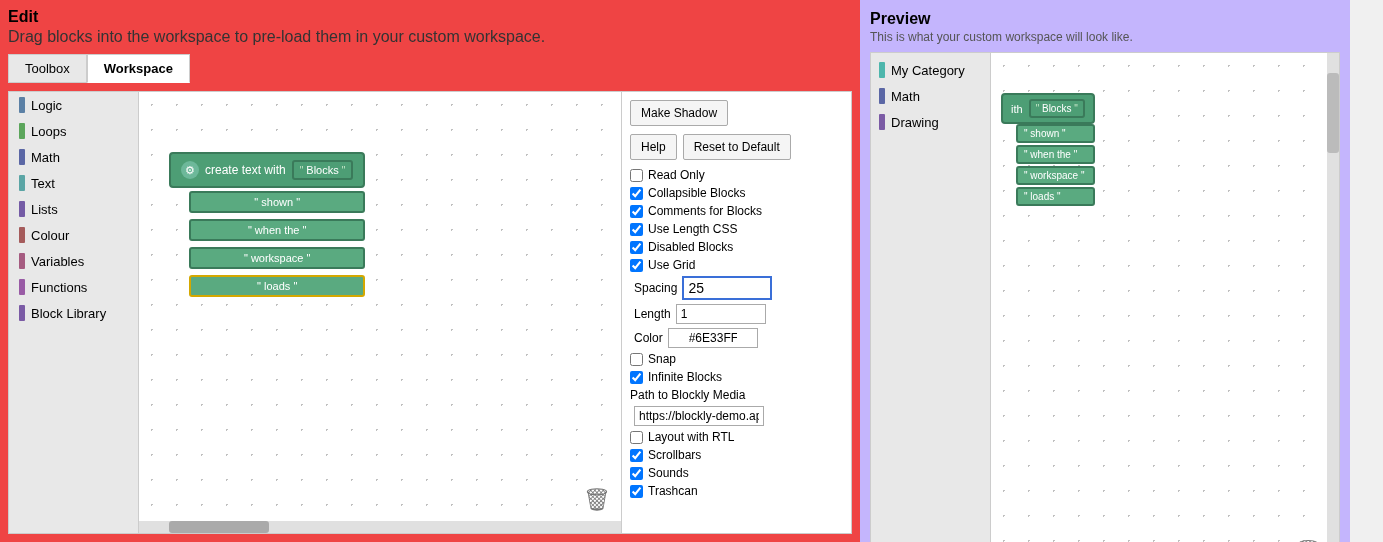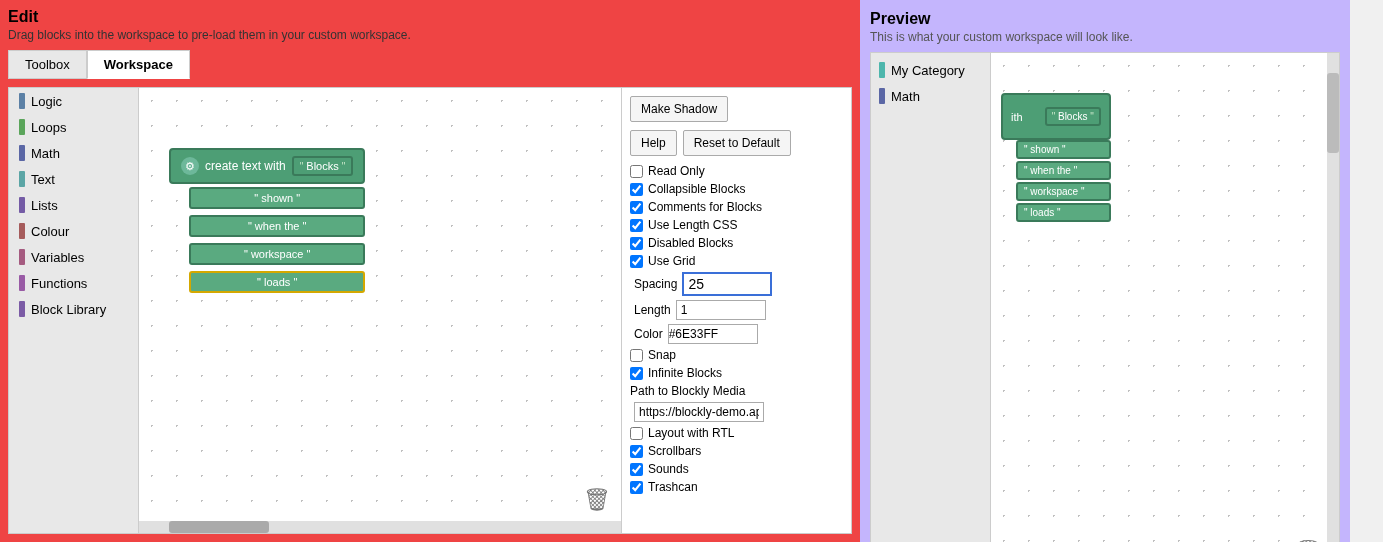--- a/index.html
+++ b/index.html
@@ -8,21 +8,21 @@
     
     #left-panel {
       width: 860px;
       display: flex;
       flex-direction: column;
       padding: 8px;
       background: #ef4444;
     }
 
     #edit-title { font-size: 16px; font-weight: bold; margin-bottom: 2px; }
-    #edit-subtitle { font-size: 12px; color: #333; margin-bottom: 8px; }
+    #edit-subtitle { font-size: 16px; color: #333; margin-bottom: 8px; }
 
     
     .tabs { display: flex; margin-bottom: 8px; }
     .tab {
       padding: 6px 16px;
       border: 1px solid #ccc;
       background: #e8e8e8;
       cursor: pointer;
       font-size: 13px;
     }
@@ -283,26 +283,26 @@
     
     .preview-block-container {
       position: absolute;
       top: 40px;
       left: 10px;
     }
     .p-block-main {
       background: #4d9e75;
       border: 2px solid #3a7a5a;
       border-radius: 4px;
-      padding: 12px 8px;
+      padding: 4px 8px;
       color: white;
       font-size: 11px;
       display: flex;
       align-items: center;
-      gap: 22px;
+      gap: 6px;
     }
     .p-string-block {
       background: #4d9e75;
       border: 2px solid #3a7a5a;
       border-radius: 3px;
       padding: 2px 5px;
       color: white;
       font-size: 10px;
       display: inline-flex;
       align-items: center;
@@ -432,21 +432,21 @@
           <div class="inline-input spinner">
             <span>Spacing</span>
             <input type="number" value="25" style="width: 90px; border: 2px solid rgb(58, 111, 216); padding: 2px 4px; font-size: 14px;">
           </div>
           <div class="inline-input">
             <span>Length</span>
             <input type="text" value="1" style="width: 90px; padding: 2px 4px; border: 1px solid rgb(170, 170, 170); font-size: 12px;">
           </div>
           <div class="inline-input">
             <span>Color</span>
-            <input type="text" value="#6E33FF" style="width: 90px; padding: 2px 0; border: 1px solid rgb(170, 170, 170); font-size: 12px;">
+            <input type="text" value="#6E33FF" style="width: 90px; padding: 2px 20px; border: 1px solid rgb(170, 170, 170); font-size: 12px;">
           </div>
           <div class="option-row">
             <input type="checkbox" style="">
             <label>Snap</label>
           </div>
           <div class="option-row">
             <input type="checkbox" checked="" style="">
             <label>Infinite Blocks</label>
           </div>
           <div class="option-row">
@@ -483,20 +483,24 @@
   <div class="preview-box">
 
     <div class="preview-sidebar" id="preview-sidebar">
         <div class="preview-sidebar-item">
           <div class="color-bar" style="background: rgb(77, 182, 172);"></div>
           <span>My Category</span>
         </div>
         <div class="preview-sidebar-item">
           <div class="color-bar" style="background: rgb(91, 103, 165);"></div>
           <span>Math</span>
+        </div>
+        <div class="preview-sidebar-item">
+          <div class="color-bar" style="background: rgb(123, 91, 165);"></div>
+          <span>Drawing</span>
         </div>
       </div>
 
     <div class="preview-workspace" id="preview-workspace">
       <div class="preview-trash">🗑</div>
       <div class="preview-scrollbar-h">
         <div class="preview-scrollbar-thumb-h"></div>
       </div>
     <div class="preview-block-container">
           <div class="p-block-main">

